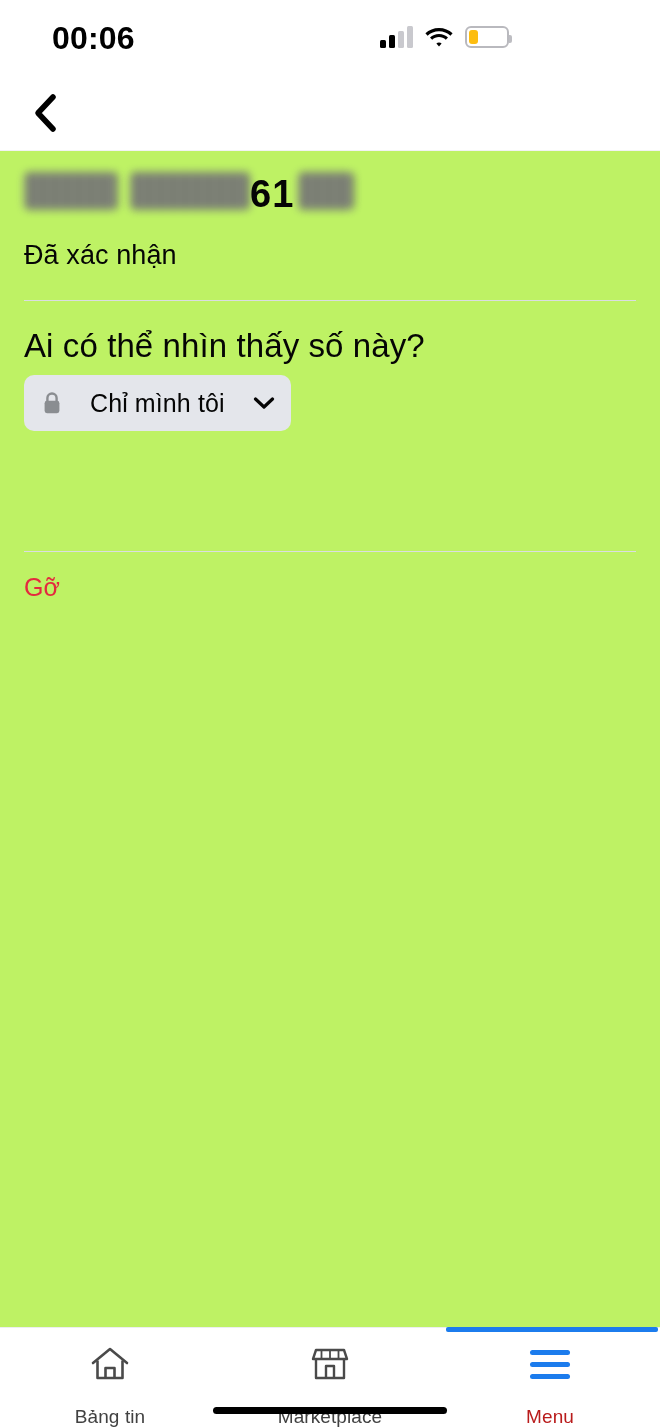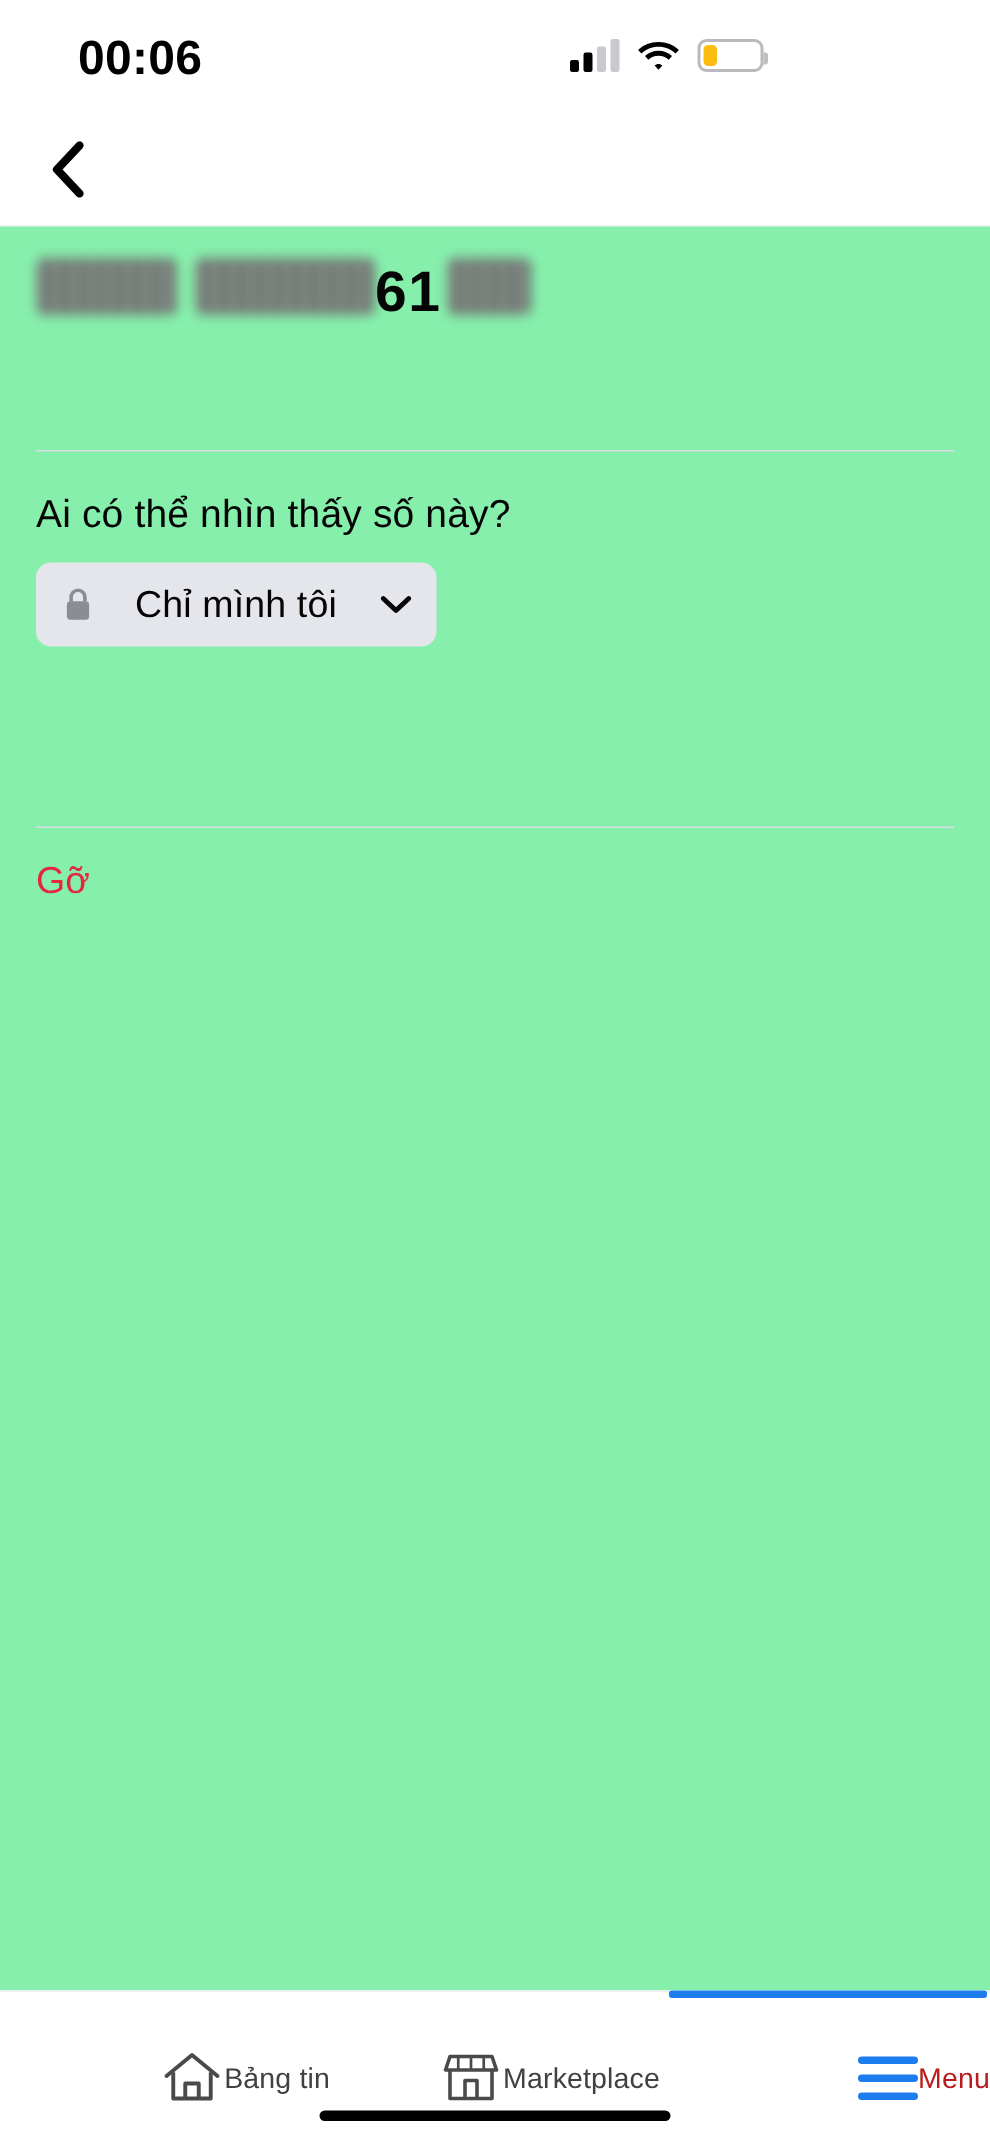--- a/index.html
+++ b/index.html
@@ -104,21 +104,21 @@
     align-items: center;
     justify-content: center;
   }
 
   
   .content {
     position: absolute;
     top: 151px; left: 0;
     width: 660px;
     bottom: 101px;
-    background: #86efac;
+    background: #bef264;
   }
 
   .phone-number {
     position: absolute;
     left: 24px;
     top: 18px;
     height: 48px;
     display: flex;
     align-items: baseline;
     font-size: 38px;
@@ -162,21 +162,21 @@
     height: 1px;
     background: #dadde1;
   }
   .divider.d1 { top: 149px; }
   .divider.d2 { top: 400px; }
 
   .question {
     position: absolute;
     left: 24px;
     top: 176px;
-    font-size: 26px;
+    font-size: 33px;
     color: #050505;
     letter-spacing: 0.1px;
   }
 
   .audience-pill {
     position: absolute;
     left: 24px;
     top: 224px;
     height: 56px;
     background: #e4e6eb;
@@ -213,23 +213,23 @@
     width: 660px;
     height: 101px;
     background: #ffffff;
     border-top: 1px solid #eceef0;
     display: flex;
   }
   .tab {
     flex: 1;
     position: relative;
     display: flex;
-    flex-direction: row;
-    align-items: center;
-    justify-content: flex-end;
+    flex-direction: column;
+    align-items: center;
+    justify-content: space-between;
     padding-top: 14px;
     cursor: pointer;
   }
   .tab .icon-wrap {
     height: 44px;
     display: flex;
     align-items: center;
     justify-content: center;
   }
   .tab .tab-label {
@@ -305,20 +305,21 @@
 
   <div class="content">
 
     <div class="phone-number">
       <span class="redact r1"></span>
       <span class="redact r2"></span>
       <span class="clear-digits">61</span>
       <span class="redact r3"></span>
     </div>
 
+    <div class="verified">Đã xác nhận</div>
 
     <div class="divider d1"></div>
 
     <div class="question">Ai có thể nhìn thấy số này?</div>
 
     <div class="audience-pill">
       <svg class="lock-icon" viewBox="0 0 20 24">
         <path d="M5.4 10V7.1a4.6 4.6 0 0 1 9.2 0V10" fill="none" stroke="#8a8d91" stroke-width="2.4"></path>
         <rect x="2.6" y="9.8" width="14.8" height="12.4" rx="2.4" fill="#8a8d91"></rect>
       </svg>

